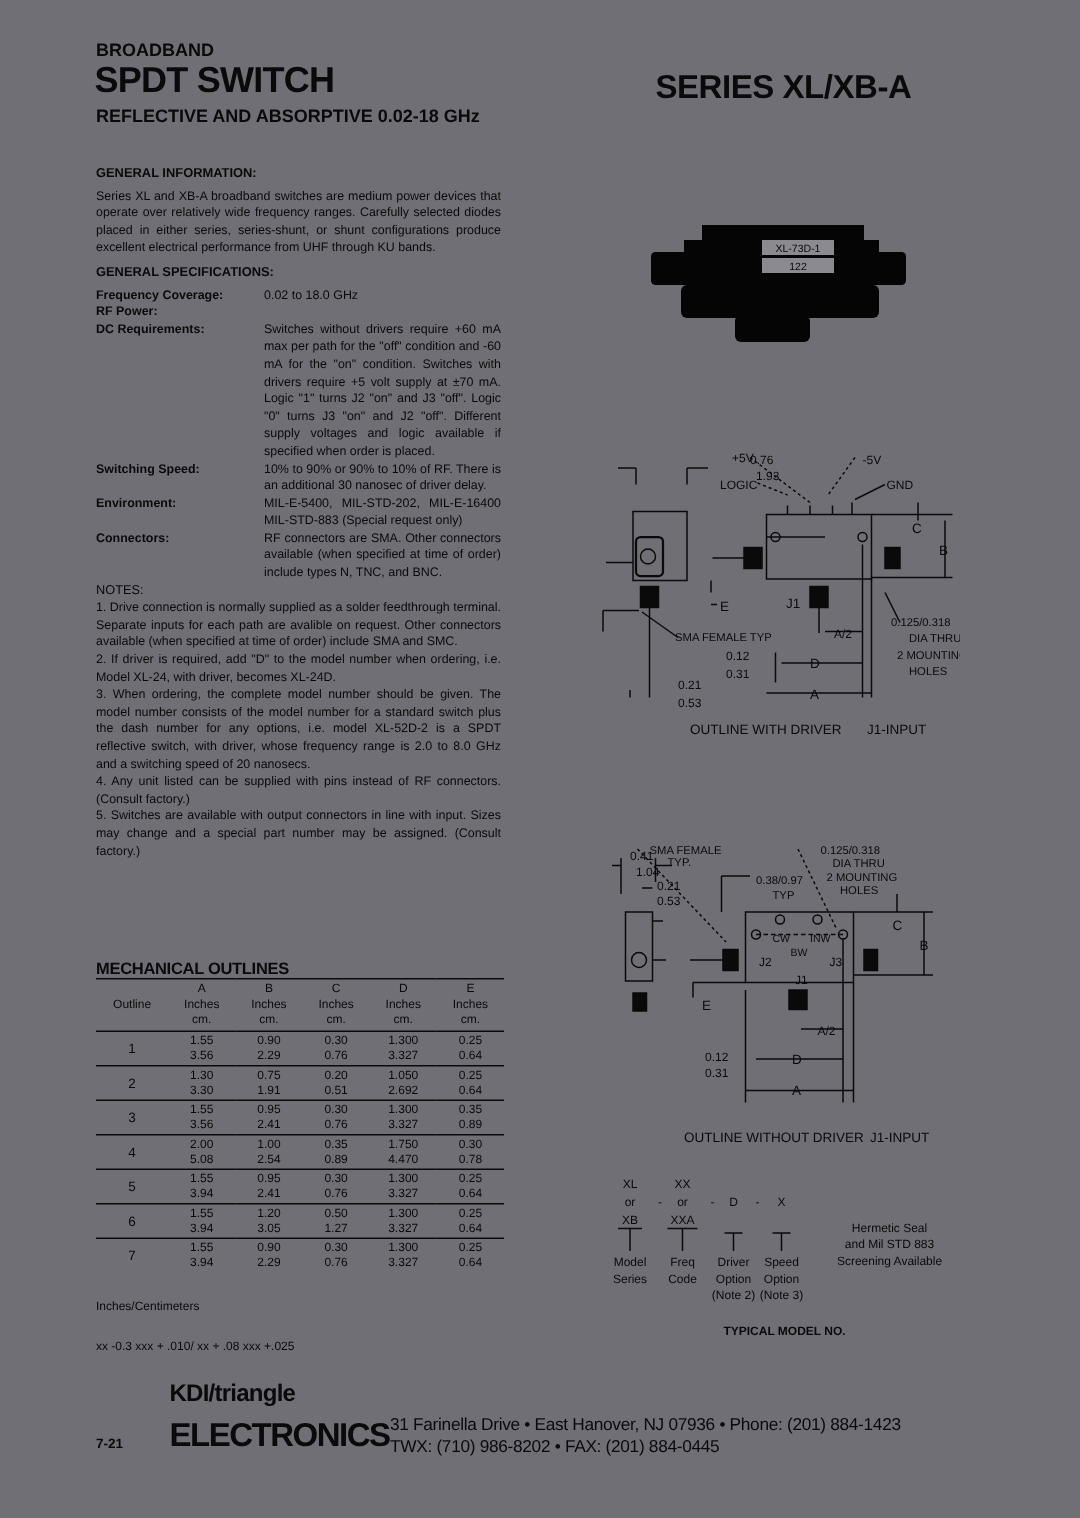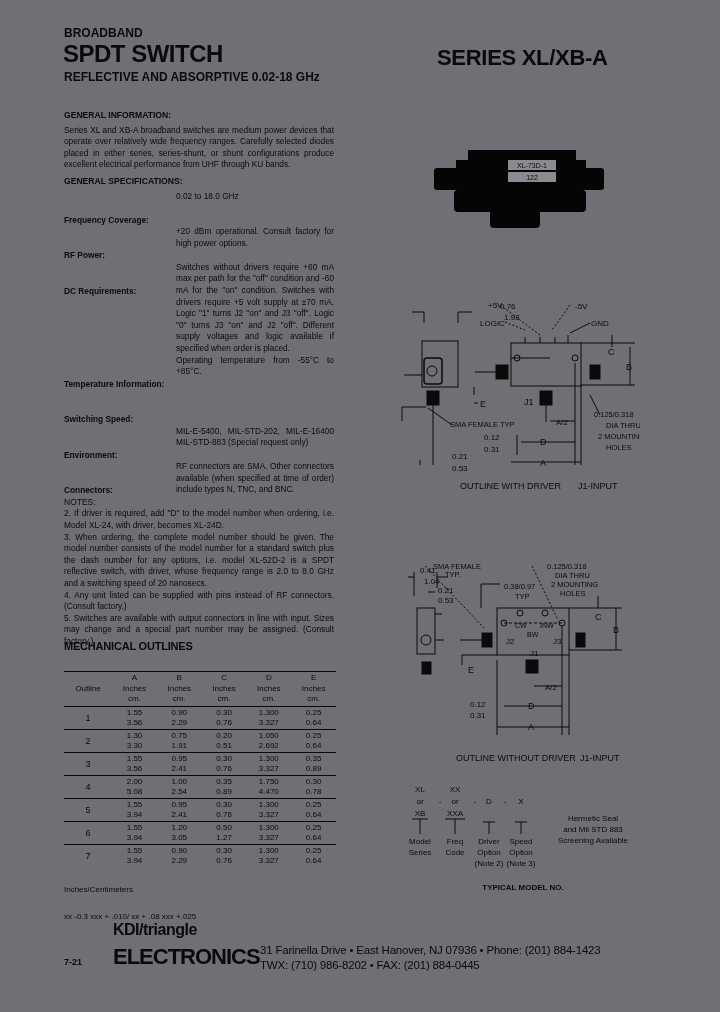--- a/index.html
+++ b/index.html
@@ -7,25 +7,25 @@
          font-family:"Liberation Sans", sans-serif; color:#0a0a0a; }
   .abs { position:absolute; }
   .kicker { left:64px; top:26px; font-size:12px; font-weight:bold; }
   .title { left:63px; top:41px; font-size:24px; font-weight:bold; letter-spacing:-0.5px; line-height:26px; }
   .subtitle { left:64px; top:70px; font-size:12px; font-weight:bold; }
   .series { left:437px; top:45px; font-size:22px; font-weight:bold; letter-spacing:-0.3px; }
   .left-col { left:64px; top:110px; width:270px; font-size:8.3px; line-height:11.6px; }
   .h-sec { font-weight:bold; font-size:8.6px; margin:0 0 3px 0; }
   .para { text-align:justify; margin:0 0 5px 0; }
   .spec { display:flex; }
-  .spec .k { width:112px; flex:none; font-weight:bold;margin-top:24px; }
+  .spec .k { width:112px; flex:none; font-weight:bold; }
   .spec .v { width:158px; text-align:justify; }
   .notes p { margin:0; text-align:justify; }
   .mech { left:64px; top:640px; width:272px; font-size:8.5px; }
-  .mech h3 { margin:0 0 19px 0; font-size:11px; font-weight:bold; letter-spacing:-0.2px; }
+  .mech h3 { margin:0 0 0 0; font-size:11px; font-weight:bold; letter-spacing:-0.2px; }
   table { border-collapse:collapse; width:100%; border-top:1.5px solid #0a0a0a; }
   th { font-weight:normal; font-size:8px; line-height:10.5px; padding:1px 0; text-align:center; }
   td { text-align:center; font-size:8px; line-height:10px; padding:1px 0; }
   tbody tr { border-top:1.2px solid #0a0a0a; }
   td.o { font-size:9px; }
   .tol { margin-top:18px; font-size:8px; line-height:10px; }
   .photo { left:420px; top:148px; width:190px; height:80px; }
   .diagram { font-size:8px; }
   .model { left:395px; top:782px; width:260px; height:110px; font-size:8px; }
   .footer-pg { left:40px; top:957px; font-size:9px; font-weight:bold;margin-left:24px; }
@@ -46,44 +46,41 @@
   <div class="h-sec">GENERAL INFORMATION:</div>
   <p class="para">Series XL and XB-A broadband switches are medium power devices that operate over relatively wide frequency ranges. Carefully selected diodes placed in either series, series-shunt, or shunt configurations produce excellent electrical performance from UHF through KU bands.</p>
   <div class="h-sec">GENERAL SPECIFICATIONS:</div>
   <div>
     <div class="spec">
         <span class="k">Frequency Coverage:</span>
         <span class="v">0.02 to 18.0 GHz</span>
       </div>
     <div class="spec">
         <span class="k">RF Power:</span>
-        <span class="v">+20 dBm operational. Consult factory for high power options.</span>
       </div>
     <div class="spec">
         <span class="k">DC Requirements:</span>
         <span class="v">Switches without drivers require +60 mA max per path for the "off" condition and -60 mA for the "on" condition. Switches with drivers require +5 volt supply at ±70 mA. Logic "1" turns J2 "on" and J3 "off". Logic "0" turns J3 "on" and J2 "off". Different supply voltages and logic available if specified when order is placed.</span>
       </div>
     <div class="spec">
-        <span class="k">Temperature Information:</span>
-        <span class="v">Operating temperature from -55°C to +85°C.</span>
-      </div>
-    <div class="spec">
         <span class="k">Switching Speed:</span>
+        <span class="v">10% to 90% or 90% to 10% of RF. There is an additional 30 nanosec of driver delay.</span>
       </div>
     <div class="spec">
         <span class="k">Environment:</span>
         <span class="v">MIL-E-5400, MIL-STD-202, MIL-E-16400 MIL-STD-883 (Special request only)</span>
       </div>
     <div class="spec">
         <span class="k">Connectors:</span>
         <span class="v">RF connectors are SMA. Other connectors available (when specified at time of order) include types N, TNC, and BNC.</span>
       </div>
   </div>
   <div class="notes">
     <div style="font-size:8.5px;">NOTES:</div>
+    <p>1. Drive connection is normally supplied as a solder feedthrough terminal. Separate inputs for each path are avalible on request. Other connectors available (when specified at time of order) include SMA and SMC.</p>
     <p>2. If driver is required, add "D" to the model number when ordering, i.e. Model XL-24, with driver, becomes XL-24D.</p>
     <p>3. When ordering, the complete model number should be given. The model number consists of the model number for a standard switch plus the dash number for any options, i.e. model XL-52D-2 is a SPDT reflective switch, with driver, whose frequency range is 2.0 to 8.0 GHz and a switching speed of 20 nanosecs.</p>
     <p>4. Any unit listed can be supplied with pins instead of RF connectors. (Consult factory.)</p>
     <p>5. Switches are available with output connectors in line with input. Sizes may change and a special part number may be assigned. (Consult factory.)</p>
   </div>
 </div>
 
 <div class="abs mech">
   <h3>MECHANICAL OUTLINES</h3>
   <table>

